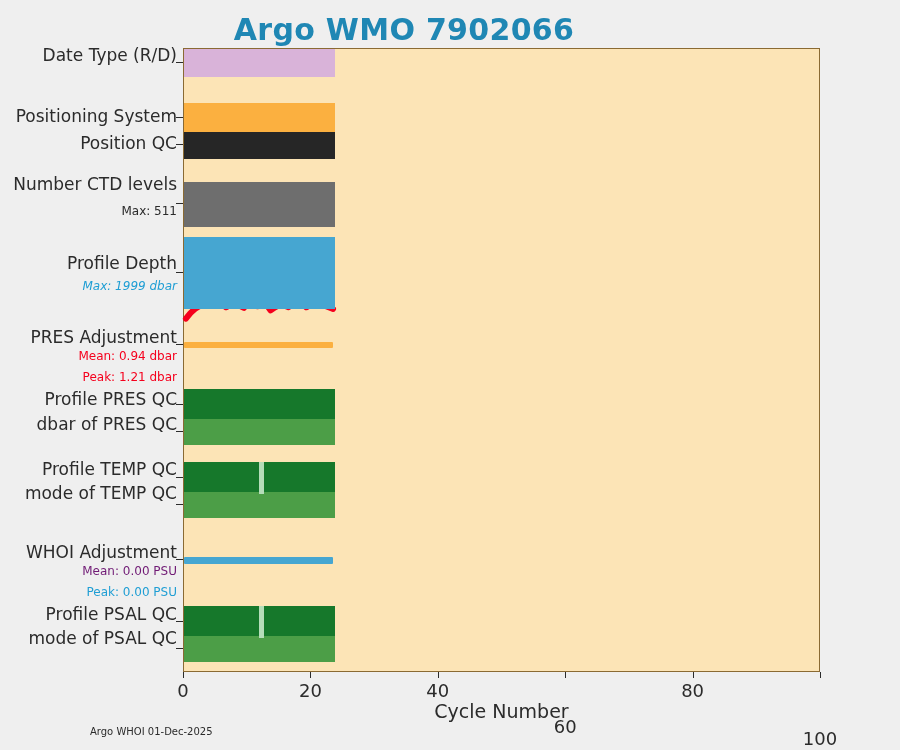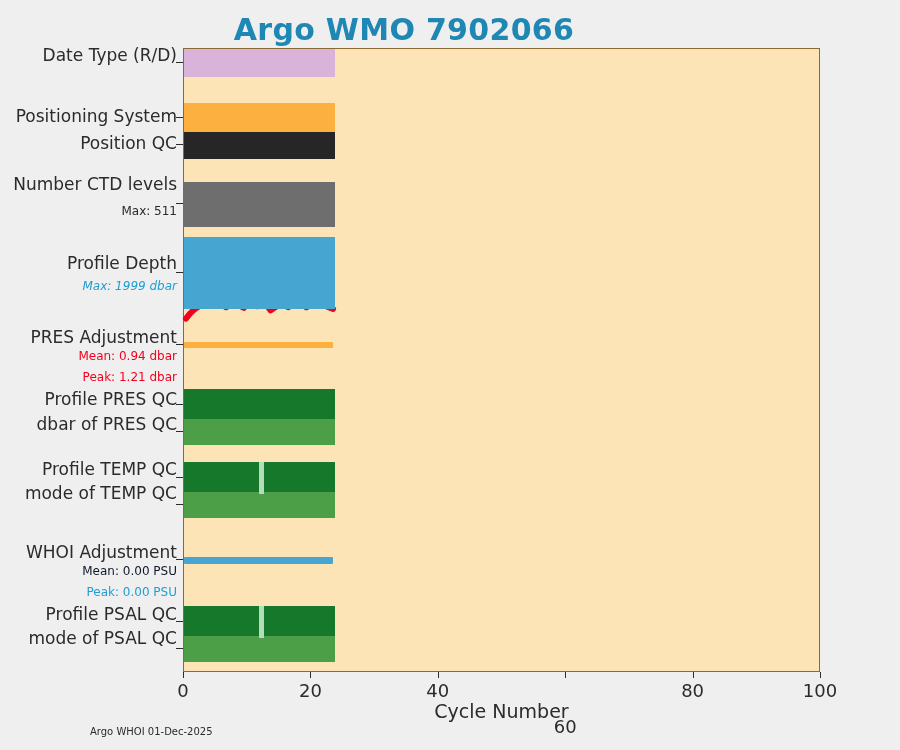--- a/index.html
+++ b/index.html
@@ -131,36 +131,36 @@
     <div class="ytick" style="top: 404px;"></div>
     <div class="ylabel" style="top: 391px;">Profile PRES QC</div>
     <div class="ytick" style="top: 431px;"></div>
     <div class="ylabel" style="top: 416px;">dbar of PRES QC</div>
     <div class="ytick" style="top: 477px;"></div>
     <div class="ylabel" style="top: 461px;">Profile TEMP QC</div>
     <div class="ytick" style="top: 504px;"></div>
     <div class="ylabel" style="top: 485px; margin-left: 31px;">mode of TEMP QC</div>
     <div class="ytick" style="top: 559px;"></div>
     <div class="ylabel" style="top: 544px;">WHOI Adjustment</div>
-    <div class="ylabel sub" style="top: 565px; color: #0f172a;">Mean: 0.00 PSU</div>
+    <div class="ylabel sub" style="top: 565px; color: #701a75;">Mean: 0.00 PSU</div>
     <div class="ylabel sub" style="top: 586px; color: rgb(31, 158, 212); text-align: right;">Peak: 0.00 PSU</div>
     <div class="ytick" style="top: 621px;"></div>
     <div class="ylabel" style="top: 606px;">Profile PSAL QC</div>
     <div class="ytick" style="top: 648px;"></div>
     <div class="ylabel" style="top: 630px;">mode of PSAL QC</div>
   </div>
 <div id="x-axis">
     <div class="xtick" style="left: 183px;"></div>
     <div class="xlabel" style="left: 183px;">0</div>
     <div class="xtick" style="left: 310.4px;"></div>
     <div class="xlabel" style="left: 310.4px;">20</div>
     <div class="xtick" style="left: 437.8px;"></div>
     <div class="xlabel" style="left: 437.8px;">40</div>
     <div class="xtick" style="left: 565.2px;"></div>
     <div class="xlabel" style="left: 565.2px; margin-top: 36px;">60</div>
     <div class="xtick" style="left: 692.6px;"></div>
     <div class="xlabel" style="left: 692.6px;">80</div>
     <div class="xtick" style="left: 820px;"></div>
-    <div class="xlabel" style="left: 820px;">100</div>
+    <div class="xlabel" style="left: 820px; margin-top: 48px;">100</div>
   </div>
 
 <div id="xaxis-title">Cycle Number</div>
 <div id="footer">Argo WHOI 01-Dec-2025</div>
 
 </body></html>

